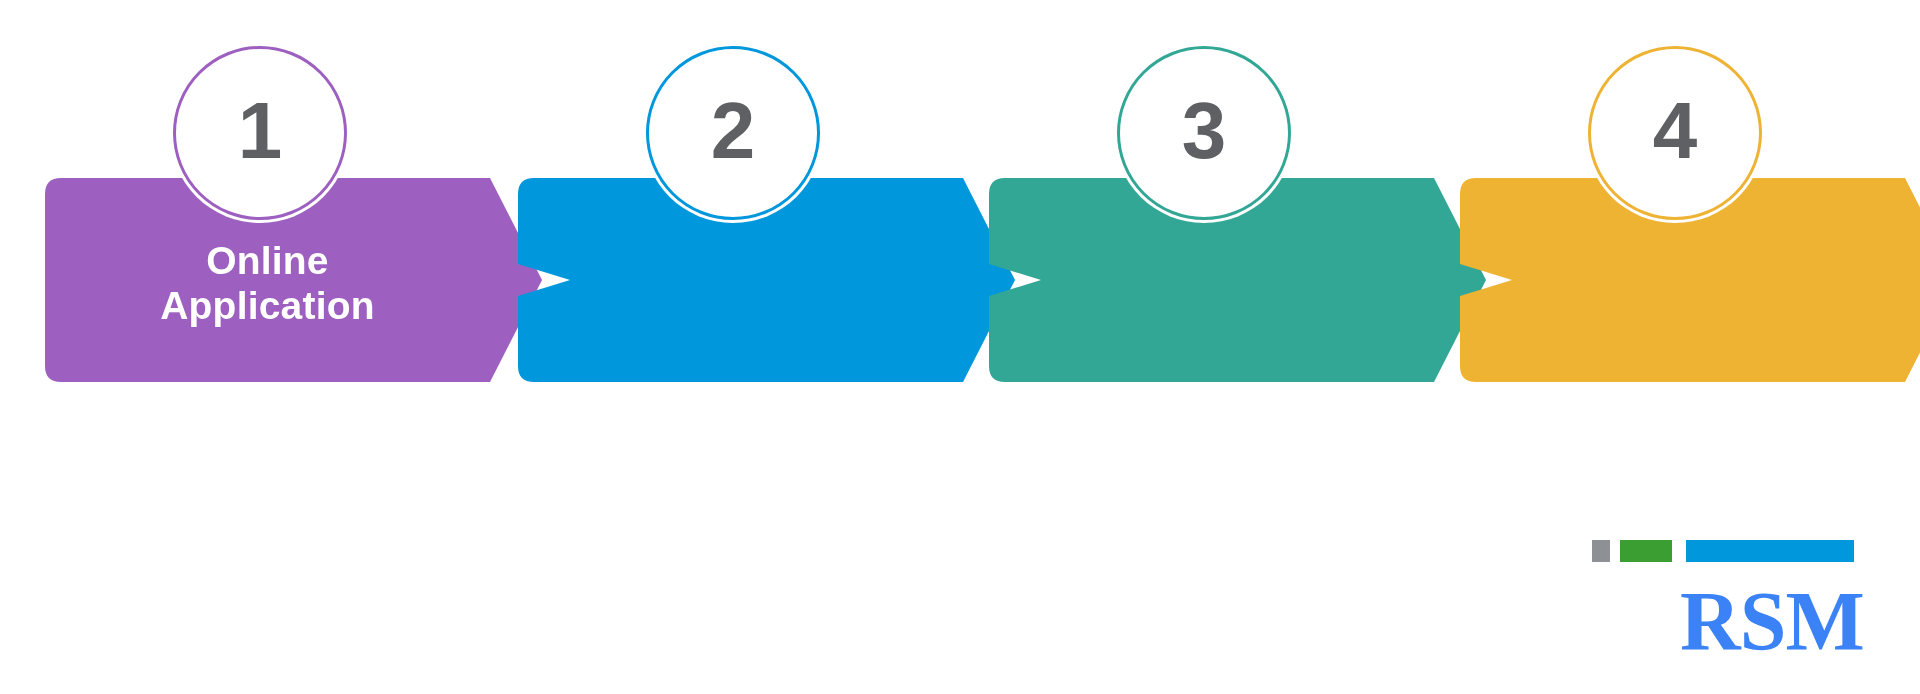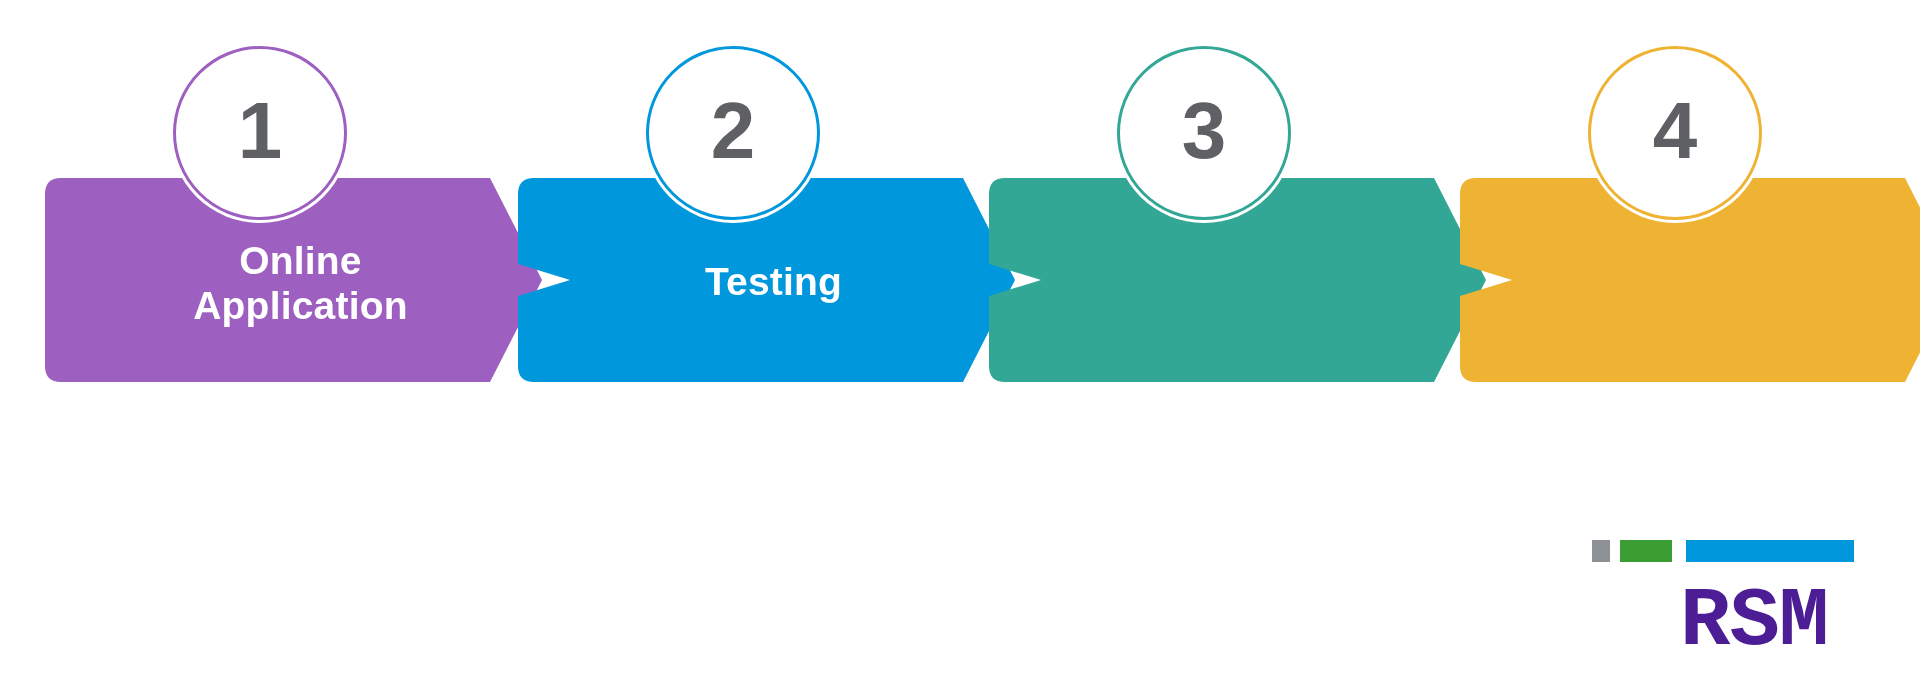--- a/index.html
+++ b/index.html
@@ -32,21 +32,20 @@
     width: 1920px;
     height: 694px;
     pointer-events: none;
   }
 
   
   .step {
     position: absolute;
     top: 178px;
     height: 204px;
-    margin-left: 33px;
   }
 
   .step-label {
     position: absolute;
     left: 0;
     width: 100%;
     text-align: center;
     color: #ffffff;
     font-weight: bold;
     font-family: "Liberation Sans", sans-serif;
@@ -109,22 +108,22 @@
   .logo-bar.gray  { left: 0px;   width: 18px;  background: #8d9095; }
   .logo-bar.green { left: 28px;  width: 52px;  background: #3b9e32; }
   .logo-bar.blue  { left: 94px;  width: 168px; background: #0097dc; }
 
   .logo-wordmark {
     position: absolute;
     left: 88px;
     top: 40px;
     font-size: 84px;
     font-weight: bold;
-    color: #4c1d95;
-    font-family: Liberation Mono, monospace;
+    color: #3b82f6;
+    font-family: Liberation Serif, serif;
     letter-spacing: -1px;
     line-height: 1;
   }
 </style>
 </head>
 <body>
 
 <div id="process-stage">
 
   <svg class="step-svg-layer" viewBox="0 0 1920 694" width="1920" height="694" xmlns="http://www.w3.org/2000/svg">
@@ -143,25 +142,20 @@
   <div class="step" style="left:45px;width:445px;">
     <div class="step-label two-line">
       <div>Online</div>
       <div>Application</div>
     </div>
   </div>
   <div class="step-circle" style="left:173px;top:46px;border-color:#9d5fc0;">
     <span class="step-number">1</span>
   </div>
 
-  <div class="step" style="left:518px;width:445px;">
-    <div class="step-label one-line">
-      <div>Testing</div>
-    </div>
-  </div>
   <div class="step-circle" style="left:646px;top:46px;border-color:#0097dc;">
     <span class="step-number">2</span>
   </div>
 
   <div class="step-circle" style="left:1117px;top:46px;border-color:#32a795;">
     <span class="step-number">3</span>
   </div>
 
   <div class="step-circle" style="left:1588px;top:46px;border-color:#efb334;">
     <span class="step-number">4</span>

